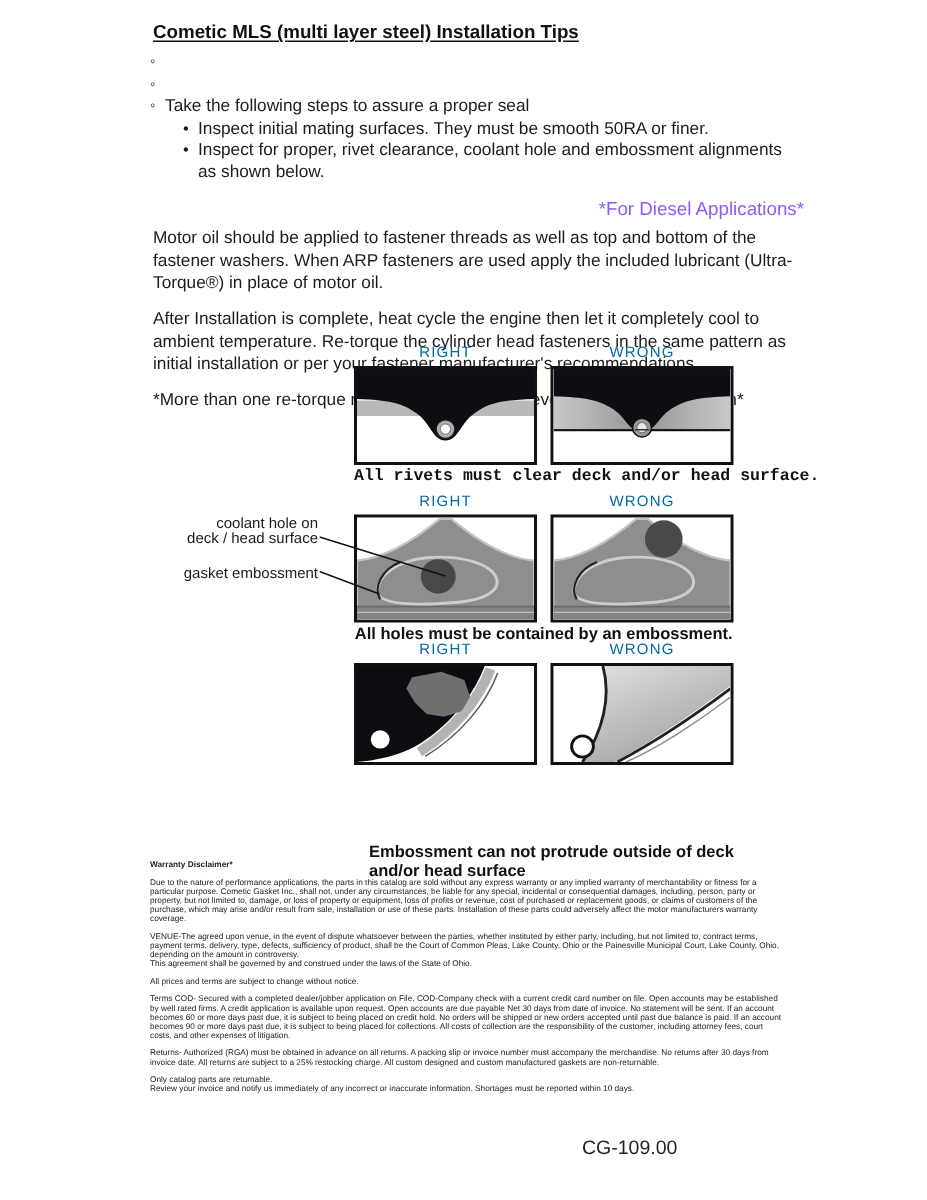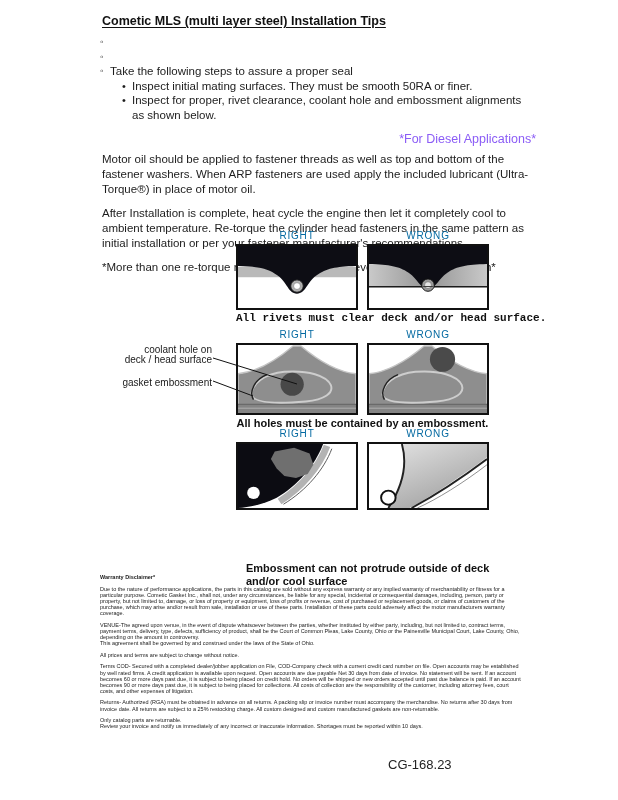--- a/index.html
+++ b/index.html
@@ -187,30 +187,30 @@
           <path d="M34,0 C40,22 34,46 20,68" fill="none" stroke="#222222" stroke-width="2"></path>
           <path d="M122,16 C96,36 66,56 44,68" fill="none" stroke="#222222" stroke-width="2"></path>
           <path d="M122,22 C98,41 70,59 50,68" fill="none" stroke="#8a8a8a" stroke-width="1"></path>
           <circle cx="20" cy="57" r="7.5" fill="#ffffff" stroke="#111111" stroke-width="2"></circle>
         </svg>
       </div>
     </div>
   </div>
   <div class="caption" style="left:246px;top:514px;margin-top:48px;">
     <div>Embossment can not protrude outside of deck</div>
-    <div>and/or cool surface</div>
+    <div>and/or head surface</div>
   </div>
 
   <div class="disclaimer">
     <div class="dh">Warranty Disclaimer*</div>
     <p>Due to the nature of performance applications, the parts in this catalog are sold without any express warranty or any implied warranty of merchantability or fitness for a particular purpose.  Cometic Gasket Inc., shall not, under any circumstances, be liable for any special, incidental or consequential damages, including, person, party or property, but not limited to, damage, or loss of property or equipment, loss of profits or revenue, cost of purchased or replacement goods, or claims of customers of the purchase, which may arise and/or result from sale, installation or use of these parts.  Installation of these parts could adversely affect the motor manufacturers warranty coverage.</p>
     <p class="joined">VENUE-The agreed upon venue, in the event of dispute whatsoever between the parties, whether instituted by either party, including, but not limited to, contract terms, payment terms, delivery, type, defects, sufficiency of product, shall be the Court of Common Pleas, Lake County, Ohio or the Painesville Municipal Court, Lake County, Ohio, depending on the amount in controversy.</p>
     <p>This agreement shall be governed by and construed under the laws of the State of Ohio.</p>
     <p>All prices and terms are subject to change without notice.</p>
     <p>Terms COD- Secured with a completed dealer/jobber application on File, COD-Company check with a current credit card number on file.  Open accounts may be established by well rated firms.  A credit application is available upon request.  Open accounts are due payable Net 30 days from date of invoice.  No statement will be sent.  If an account becomes 60 or more days past due, it is subject to being placed on credit hold.  No orders will be shipped or new orders accepted until past due balance is paid.  If an account becomes 90 or more days past due, it is subject to being placed for collections.  All costs of collection are the responsibility of the customer, including attorney fees, court costs, and other expenses of litigation.</p>
     <p>Returns- Authorized (RGA) must be obtained in advance on all returns.  A packing slip or invoice number must accompany the merchandise.  No returns after 30 days from invoice date.  All returns are subject to a 25% restocking charge.  All custom designed and custom manufactured gaskets are non-returnable.</p>
     <p class="joined">Only catalog parts are returnable.</p>
     <p>Review your invoice and notify us immediately of any incorrect or inaccurate information.  Shortages must be reported within 10 days.</p>
   </div>
 
-  <div class="footer-code">CG-168.23</div>
+  <div class="footer-code">CG-109.00</div>
 
 </div>
 
 </body></html>

